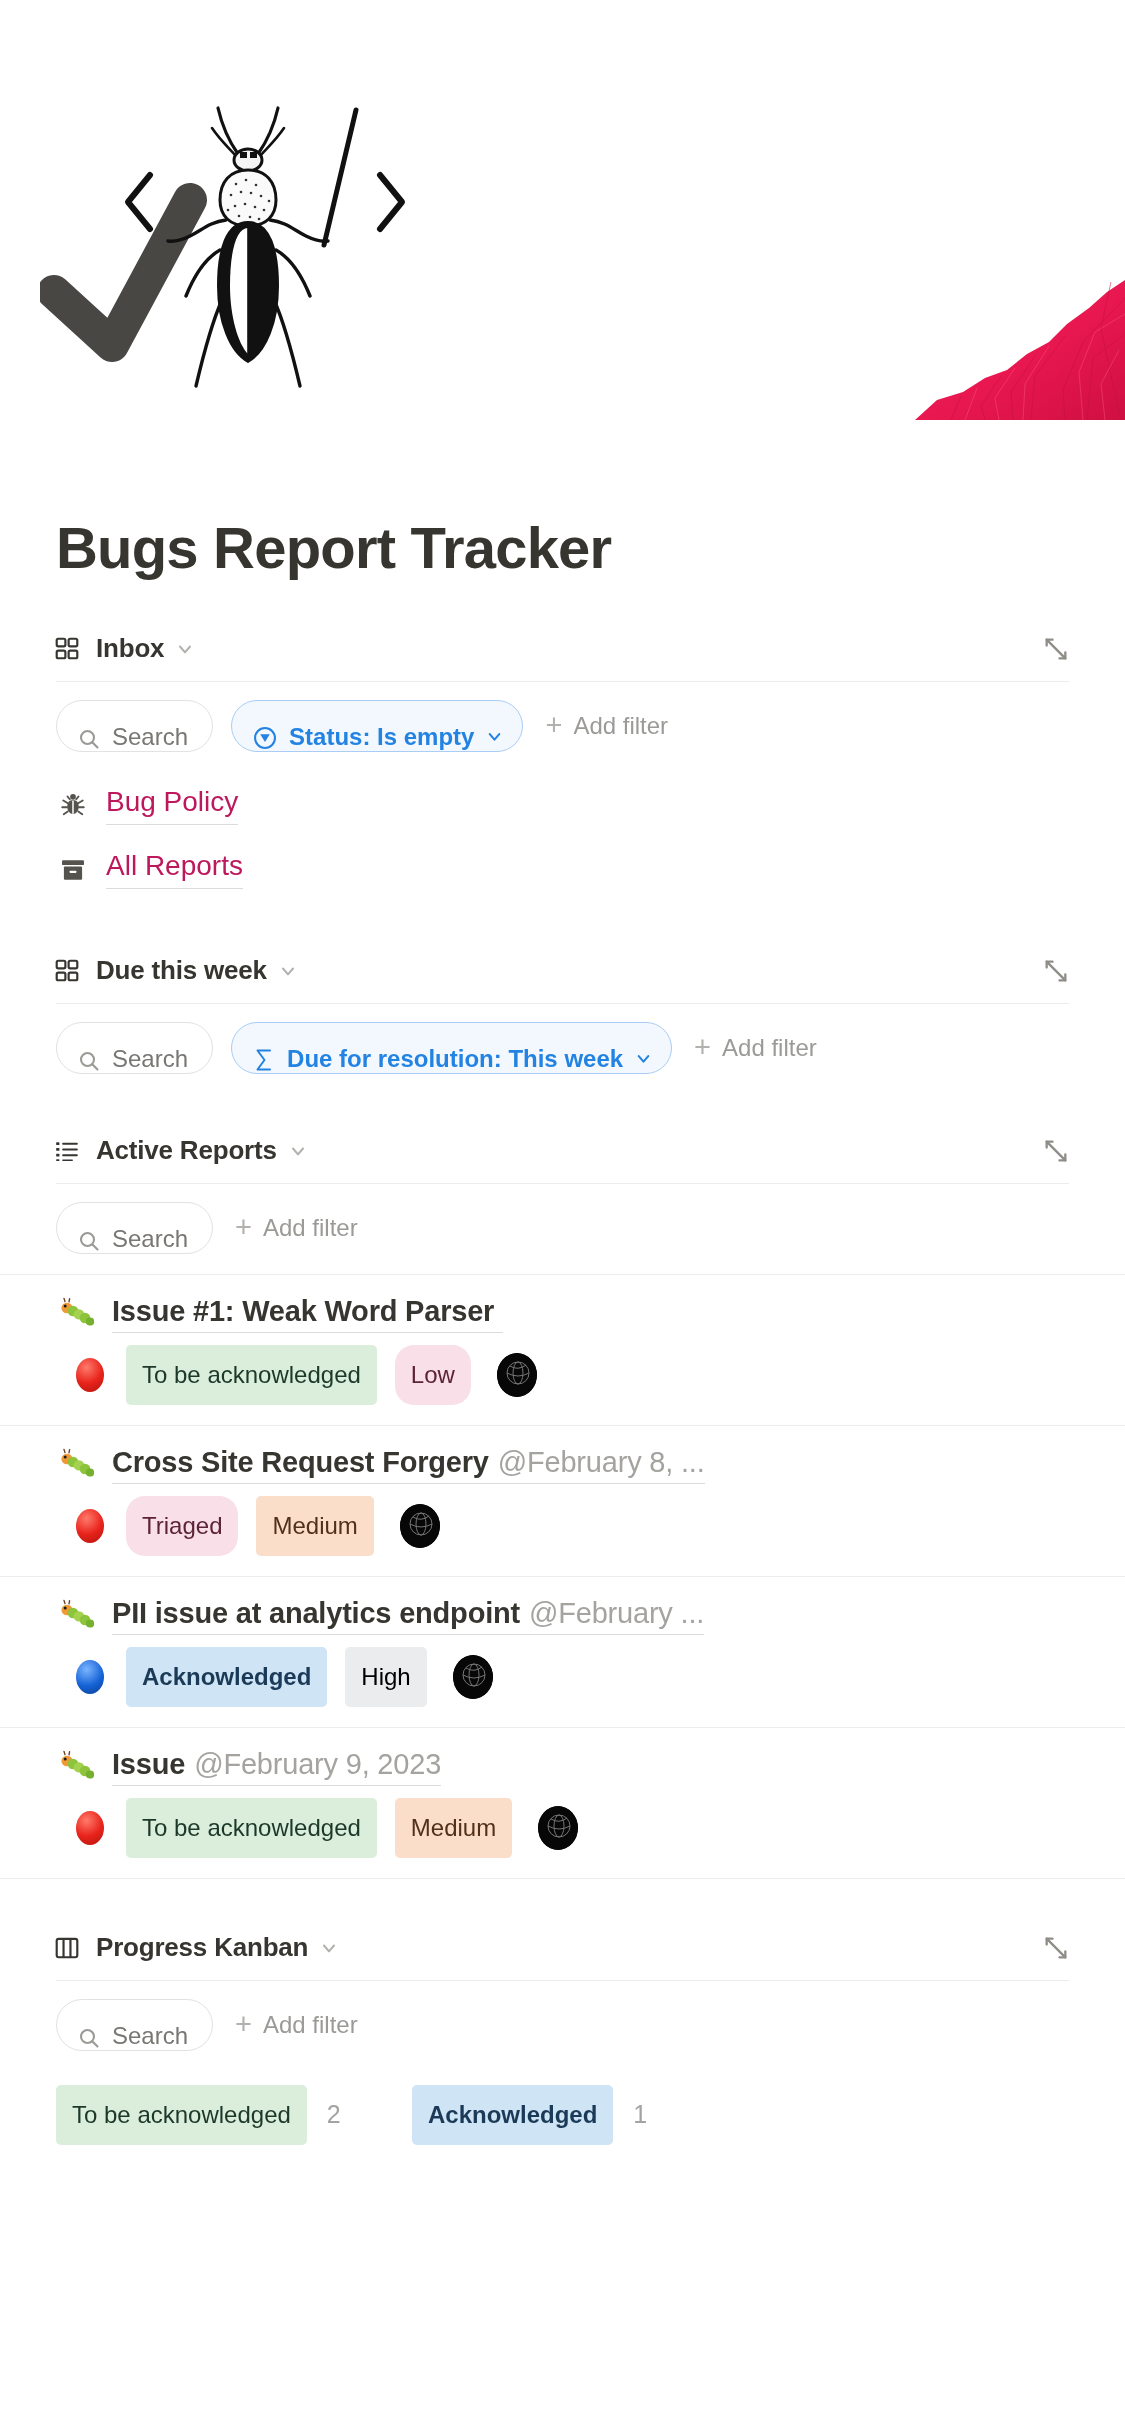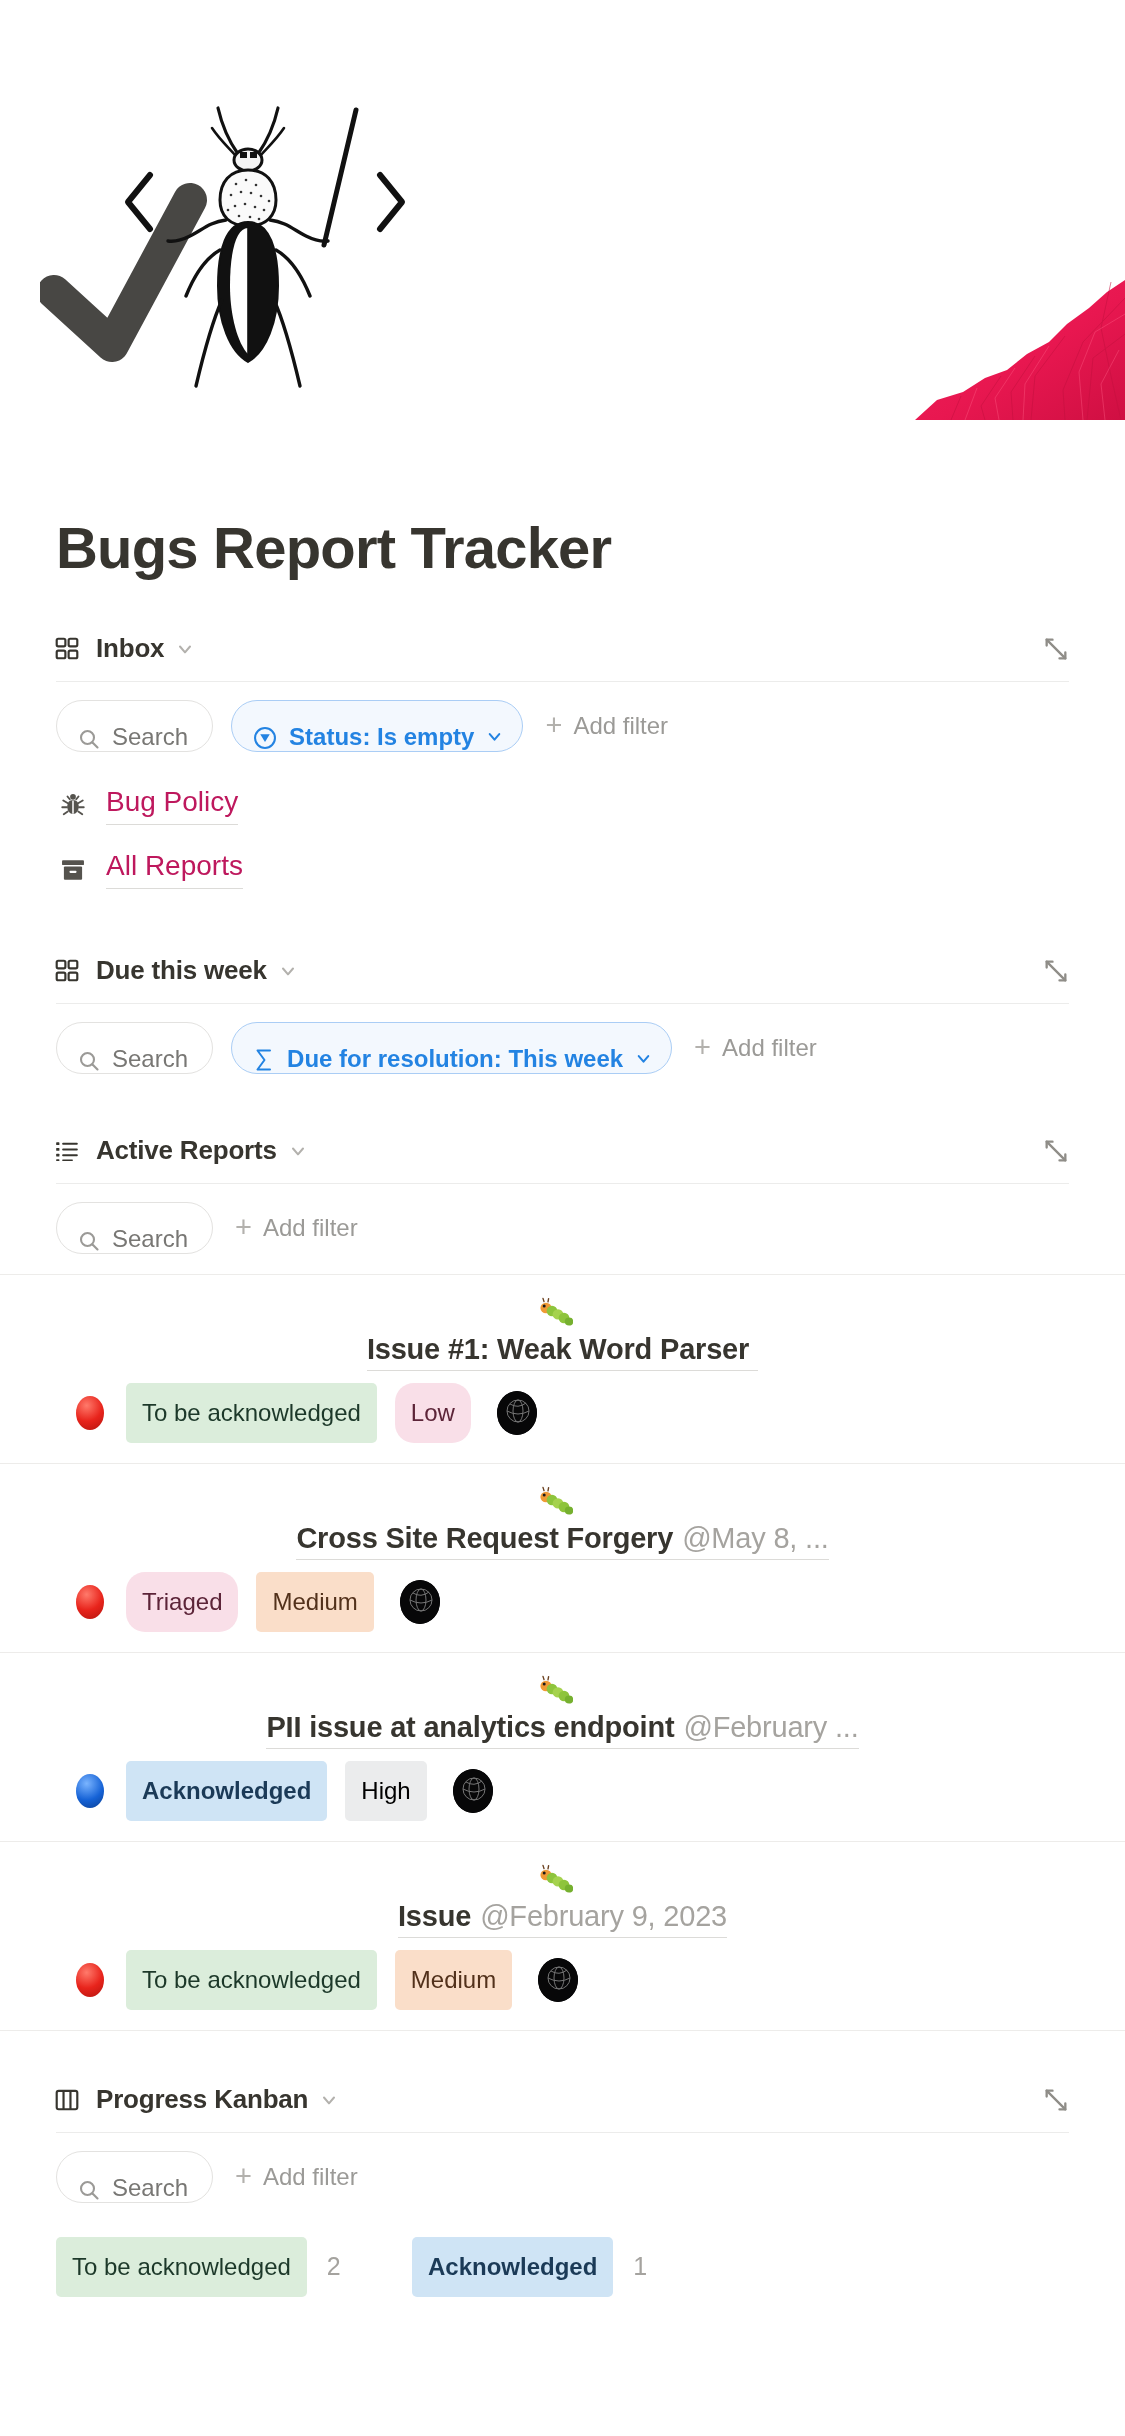--- a/index.html
+++ b/index.html
@@ -163,23 +163,22 @@
 
   
   .report-list { margin-top: 12px; }
   .report-row {
     padding: 16px 56px 20px 56px;
     border-bottom: 1px solid #edecea;
   }
   .report-row:first-child { border-top: 1px solid #edecea; }
   .rr-title-line {
     display: flex;
-    align-items: center;
+    align-items: flex-end;
     margin-bottom: 12px;
-    flex-direction: column;
   }
   .rr-emoji {
     width: 40px; height: 40px; flex: none;
     margin-right: 16px;
     display: flex; align-items: center; justify-content: center;
     margin-top: 2px;
   }
   .rr-titlewrap {
     border-bottom: 1px solid #dcdbd8;
     padding-bottom: 4px;
@@ -593,21 +592,21 @@
             <circle cx="7.2" cy="11" r="1.5" fill="#1b1b1b"></circle>
             <path d="M7 6.6 L6 3.4" stroke="#6d4322" stroke-width="1.4" stroke-linecap="round"></path>
             <path d="M11 6.8 L11.6 3.6" stroke="#6d4322" stroke-width="1.4" stroke-linecap="round"></path>
             <ellipse cx="15" cy="16" rx="5.4" ry="5.2" fill="#8ec43c"></ellipse>
             <ellipse cx="21" cy="19.4" rx="5.4" ry="5.2" fill="#a5d24e"></ellipse>
             <ellipse cx="27" cy="23" rx="5.4" ry="5.2" fill="#8ec43c"></ellipse>
             <ellipse cx="32" cy="26.6" rx="4.2" ry="4" fill="#76b02f"></ellipse>
           </svg>
         </span>
         <span class="rr-titlewrap">
-          <span class="rr-title">Cross Site Request Forgery</span><span class="rr-sub">@May 8, ...</span>
+          <span class="rr-title">Cross Site Request Forgery</span><span class="rr-sub">@February 8, ...</span>
         </span>
       </div>
       <div class="rr-meta">
         <span class="dot red"></span>
         <span class="tag pink">Triaged</span>
         <span class="tag orange">Medium</span>
         <span class="avatar">
           <svg width="40" height="44" viewBox="0 0 40 44">
             <ellipse cx="20" cy="22" rx="20" ry="22" fill="#070708"></ellipse>
             <g stroke="#8a8a8a" stroke-width="1" fill="none" opacity="0.85">

